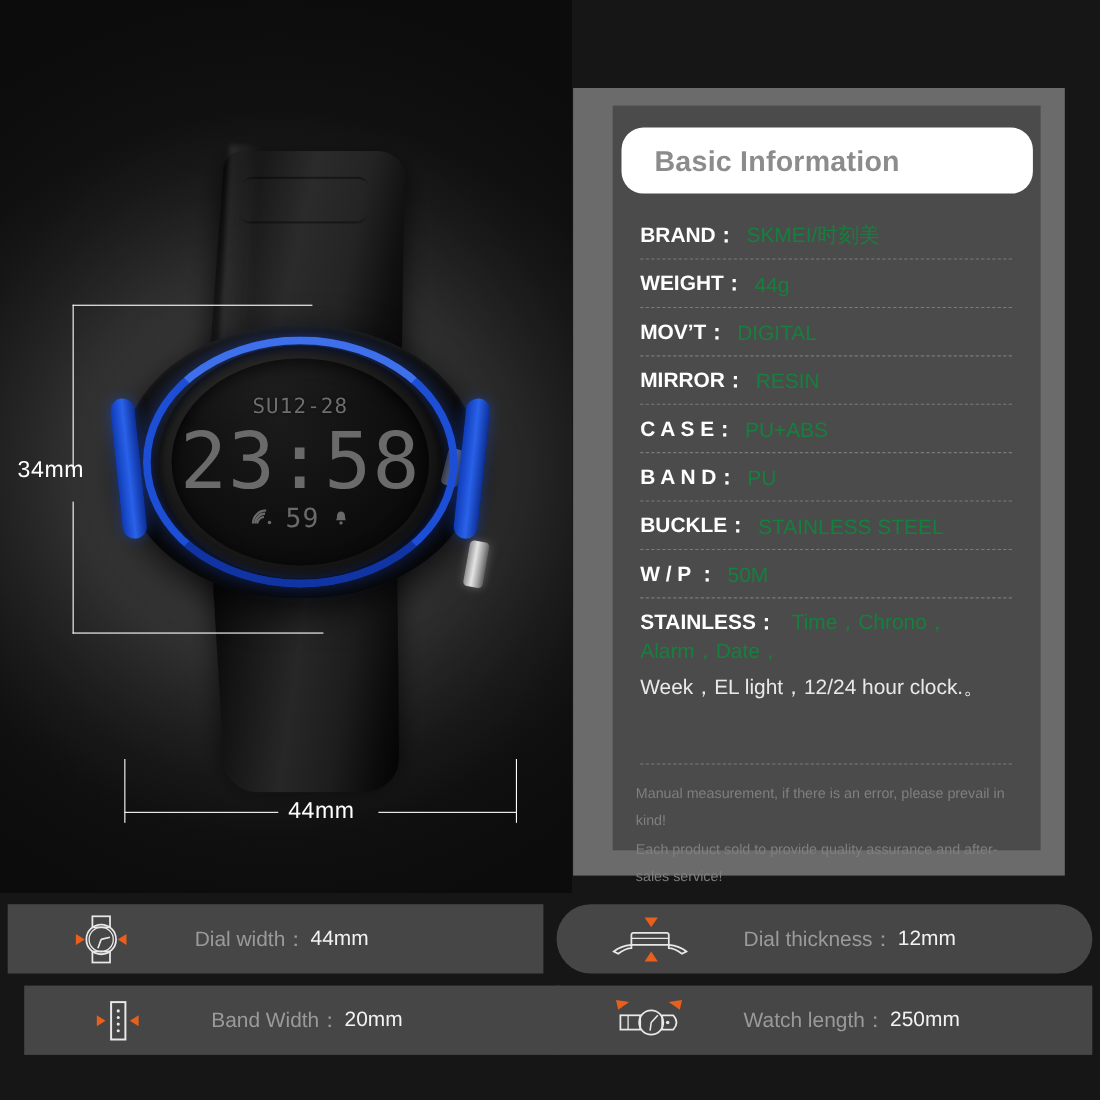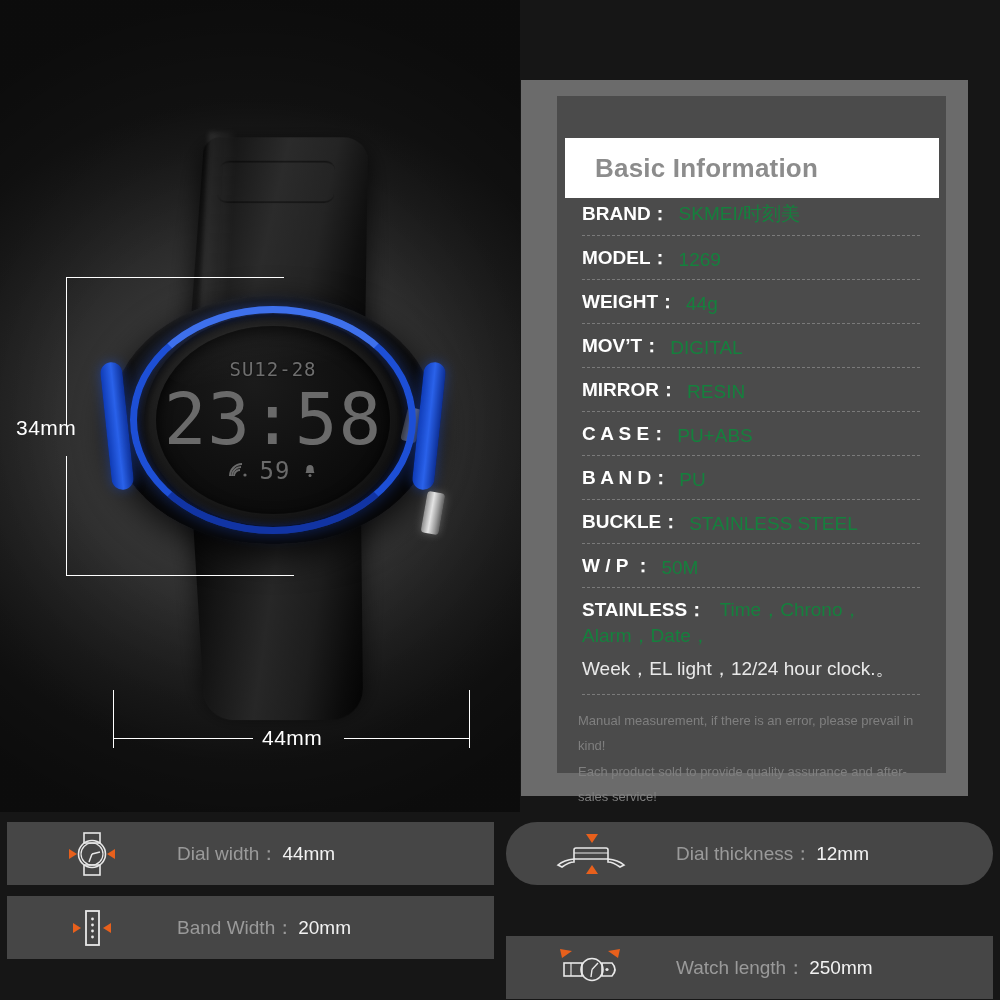--- a/index.html
+++ b/index.html
@@ -128,22 +128,22 @@
   
   .spec-outer{
     position:absolute;left:521px;top:80px;width:447px;height:716px;
     background:#6b6b6b;
   }
   .spec-inner{
     position:absolute;left:557px;top:96px;width:389px;height:677px;
     background:#4b4b4b;
   }
   .spec-head{
-    position:absolute;left:565px;top:138px;width:374px;height:60px;
-    background:#ffffff;display:flex;align-items:center;
+    position:absolute;left:565px;top:116px;width:374px;height:60px;
+    background:#ffffff;display:flex;align-items:center;border-radius:20px;
   }
   .spec-head span{
     color:#8c8c8c;font-size:26px;font-weight:bold;margin-left:30px;letter-spacing:.2px;
   }
   .rows{position:absolute;left:582px;top:192px;width:338px;}
   .row{
     padding:9px 0 8px;border-bottom:1px dashed #7a7a7a;
     display:flex;align-items:flex-end;
   }
   .row:last-child{border-bottom:none;}
@@ -234,24 +234,20 @@
   <div class="spec-head">
     <span>Basic Information</span>
   </div>
 
   <div class="rows">
     <div class="row">
       <span class="rk">BRAND：</span>
       <span class="rv">SKMEI/时刻美</span>
     </div>
     <div class="row">
-      <span class="rk">MODEL：</span>
-      <span class="rv">1269</span>
-    </div>
-    <div class="row">
       <span class="rk">WEIGHT：</span>
       <span class="rv">44g</span>
     </div>
     <div class="row">
       <span class="rk">MOV’T：</span>
       <span class="rv">DIGITAL</span>
     </div>
     <div class="row">
       <span class="rk">MIRROR：</span>
       <span class="rv">RESIN</span>
@@ -310,37 +306,37 @@
         <path d="M56 28 Q66 29 72 34 L68 36 Q61 31 56 31 Z" fill="none" stroke="#e8e8e8" stroke-width="1.6"></path>
         <line x1="22" y1="22" x2="56" y2="22" stroke="#e8e8e8" stroke-width="1.1"></line>
         <path d="M34 3 L46 3 L40 12 Z" fill="#e8601c"></path>
         <path d="M34 43 L46 43 L40 34 Z" fill="#e8601c"></path>
       </svg>
     </div>
     <span class="ibox-lb">Dial thickness：</span>
     <span class="ibox-vl">12mm</span>
   </div>
 
-  <div class="ibox" style="left:7px;top:896px;width:487px;">
+  <div class="ibox" style="left:22px;top:896px;width:487px;">
     <div class="ibox-ic">
       <svg width="58" height="46" viewBox="0 0 58 46">
         <rect x="23" y="6" width="13" height="34" fill="none" stroke="#e8e8e8" stroke-width="1.8"></rect>
         <circle cx="29.5" cy="14" r="1.4" fill="#e8e8e8"></circle>
         <circle cx="29.5" cy="20" r="1.4" fill="#e8e8e8"></circle>
         <circle cx="29.5" cy="26" r="1.4" fill="#e8e8e8"></circle>
         <circle cx="29.5" cy="32" r="1.4" fill="#e8e8e8"></circle>
         <path d="M10 18 L18 23 L10 28 Z" fill="#e8601c"></path>
         <path d="M48 18 L40 23 L48 28 Z" fill="#e8601c"></path>
       </svg>
     </div>
     <span class="ibox-lb">Band Width：</span>
     <span class="ibox-vl">20mm</span>
   </div>
 
-  <div class="ibox" style="left:506px;top:936px;width:487px;">
+  <div class="ibox" style="left:506px;top:896px;width:487px;">
     <div class="ibox-ic">
       <svg width="78" height="46" viewBox="0 0 78 46">
         <rect x="12" y="18" width="18" height="13" fill="none" stroke="#e8e8e8" stroke-width="1.6"></rect>
         <line x1="19" y1="18" x2="19" y2="31" stroke="#e8e8e8" stroke-width="1.2"></line>
         <circle cx="40" cy="24.5" r="11" fill="none" stroke="#e8e8e8" stroke-width="1.6"></circle>
         <path d="M40 24.5 L46 18 M40 24.5 L39 32" stroke="#e8e8e8" stroke-width="1.4" fill="none"></path>
         <path d="M50 18 L60 18 Q66 24.5 60 31 L50 31 Z" fill="none" stroke="#e8e8e8" stroke-width="1.6"></path>
         <circle cx="55" cy="24.5" r="1.6" fill="#e8e8e8"></circle>
         <path d="M8 4 L20 6 L10 13 Z" fill="#e8601c"></path>
         <path d="M68 4 L56 6 L66 13 Z" fill="#e8601c"></path>

